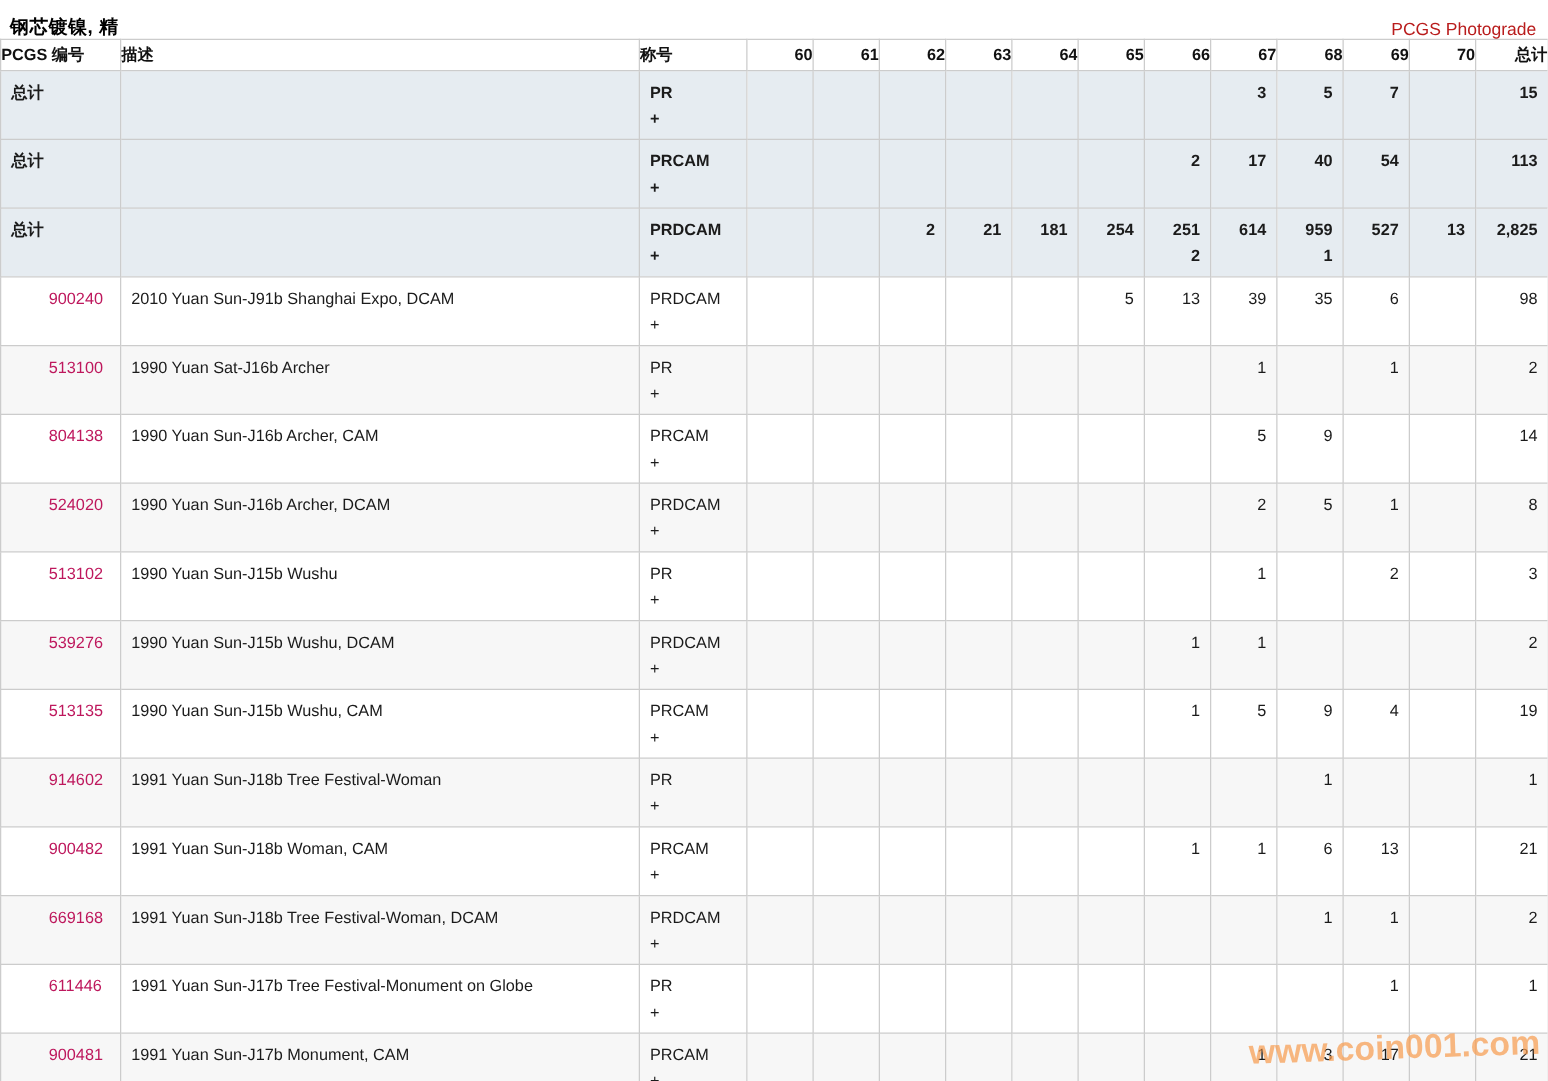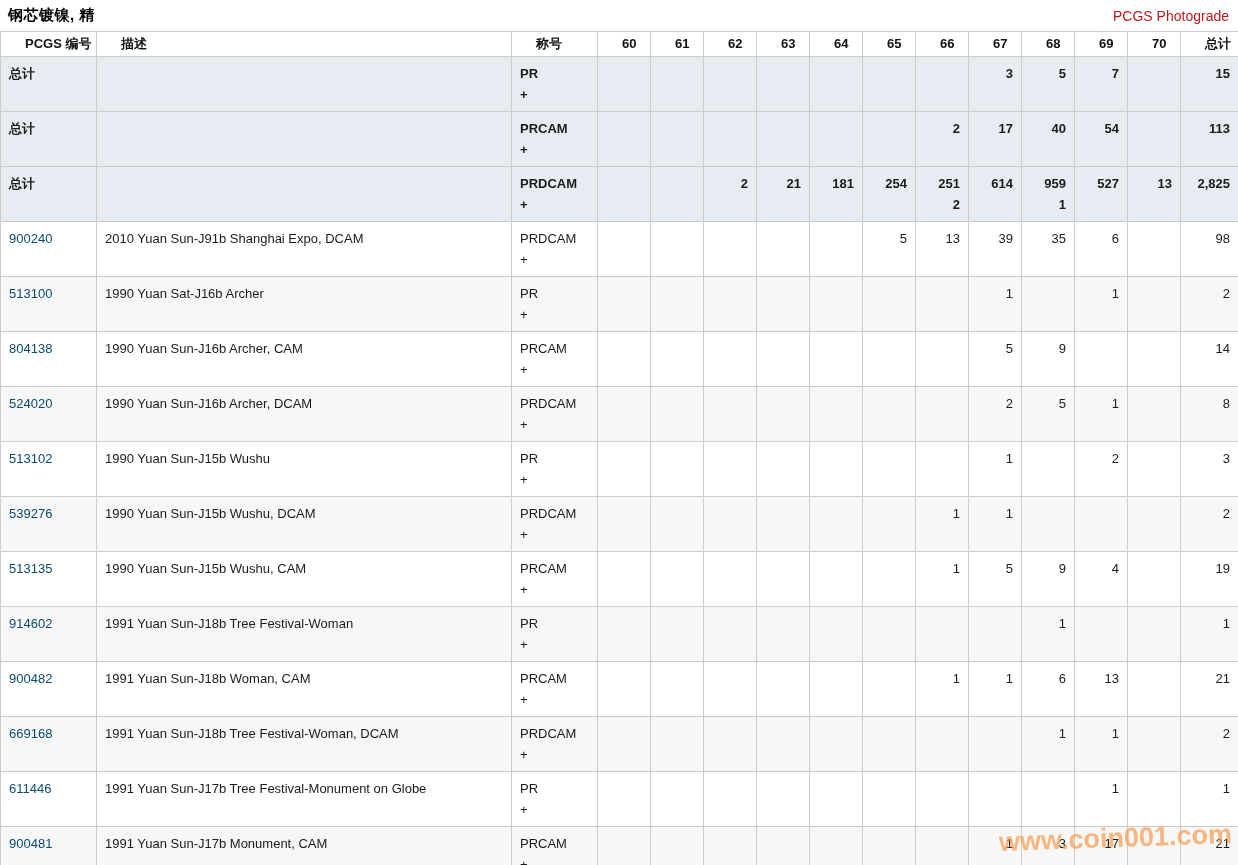--- a/index.html
+++ b/index.html
@@ -8,21 +8,21 @@
     font-family: "Liberation Sans", sans-serif;
     background: #ffffff;
     color: #1b1b1b;
     position: relative;
     overflow: hidden;
   }
   .topbar {
     height: 31px;
     display: flex;
     justify-content: space-between;
-    align-items: center;
+    align-items: flex-end;
     padding: 0 9px 0 8px;
   }
   .page-title {
     font-size: 15px;
     font-weight: bold;
     color: #000000;
     letter-spacing: 0.5px;
   }
   .photograde-link {
     font-size: 14px;
@@ -41,36 +41,37 @@
     font-size: 13px;
     padding: 6px 8px;
     line-height: 21px;
     overflow: hidden;
     white-space: nowrap;
   }
   .pop-table thead tr { height: 25px; }
   .pop-table thead th {
     font-weight: bold;
     text-align: left;
-    padding: 2px 24px;
+    padding: 2px 0;
     line-height: 19px;
     color: #111;
   }
   .pop-table th.num, .pop-table td.num { text-align: right; }
   .pop-table tbody tr { height: 50px; background: #ffffff; }
   .pop-table tbody tr.alt { background: #f7f7f7; }
   .pop-table tbody tr.total-row {
     background: #e6ecf1;
     font-weight: bold;
     height: 53px;
   }
   a.code {
-    color: #0c4a6e;
+    color: #be185d;
     text-decoration: none;
     cursor: pointer;
+    margin-left: 30px;
   }
   .watermark {
     position: absolute;
     top: 823px;
     right: 6px;
     font-size: 27px;
     font-weight: bold;
     color: rgba(247, 157, 80, 0.72);
     transform: rotate(-2deg);
     pointer-events: none;

